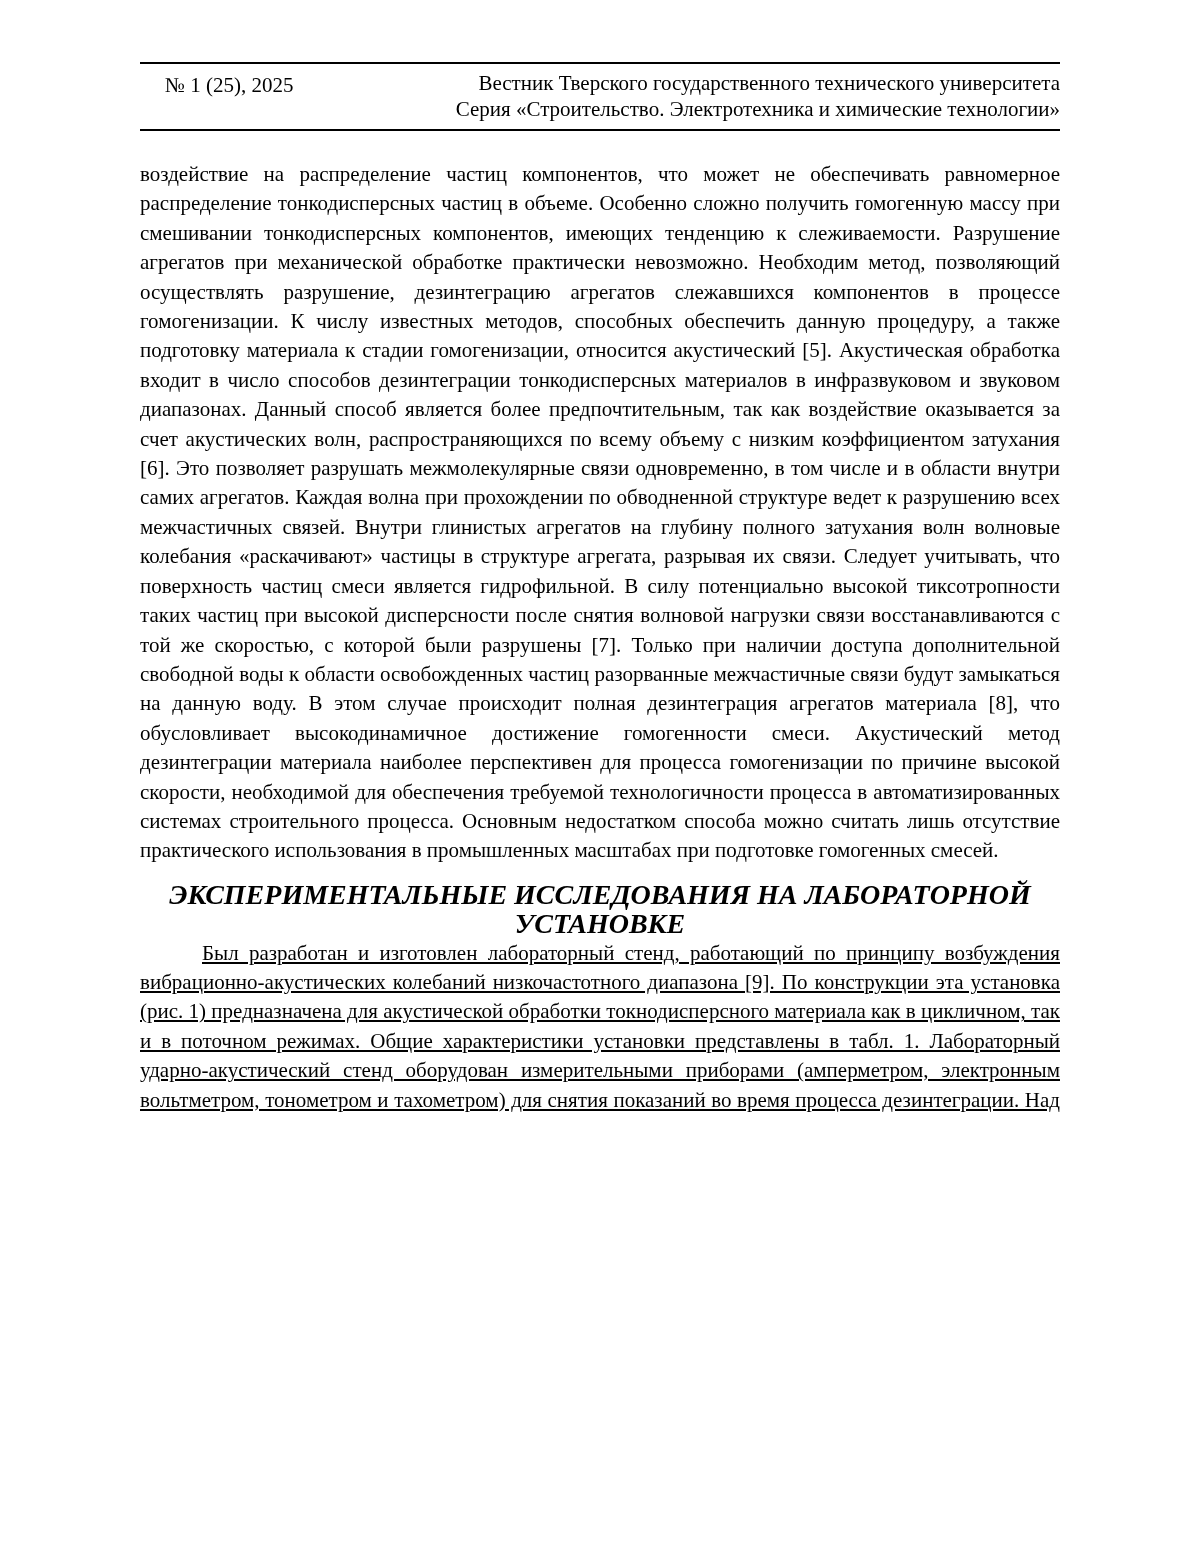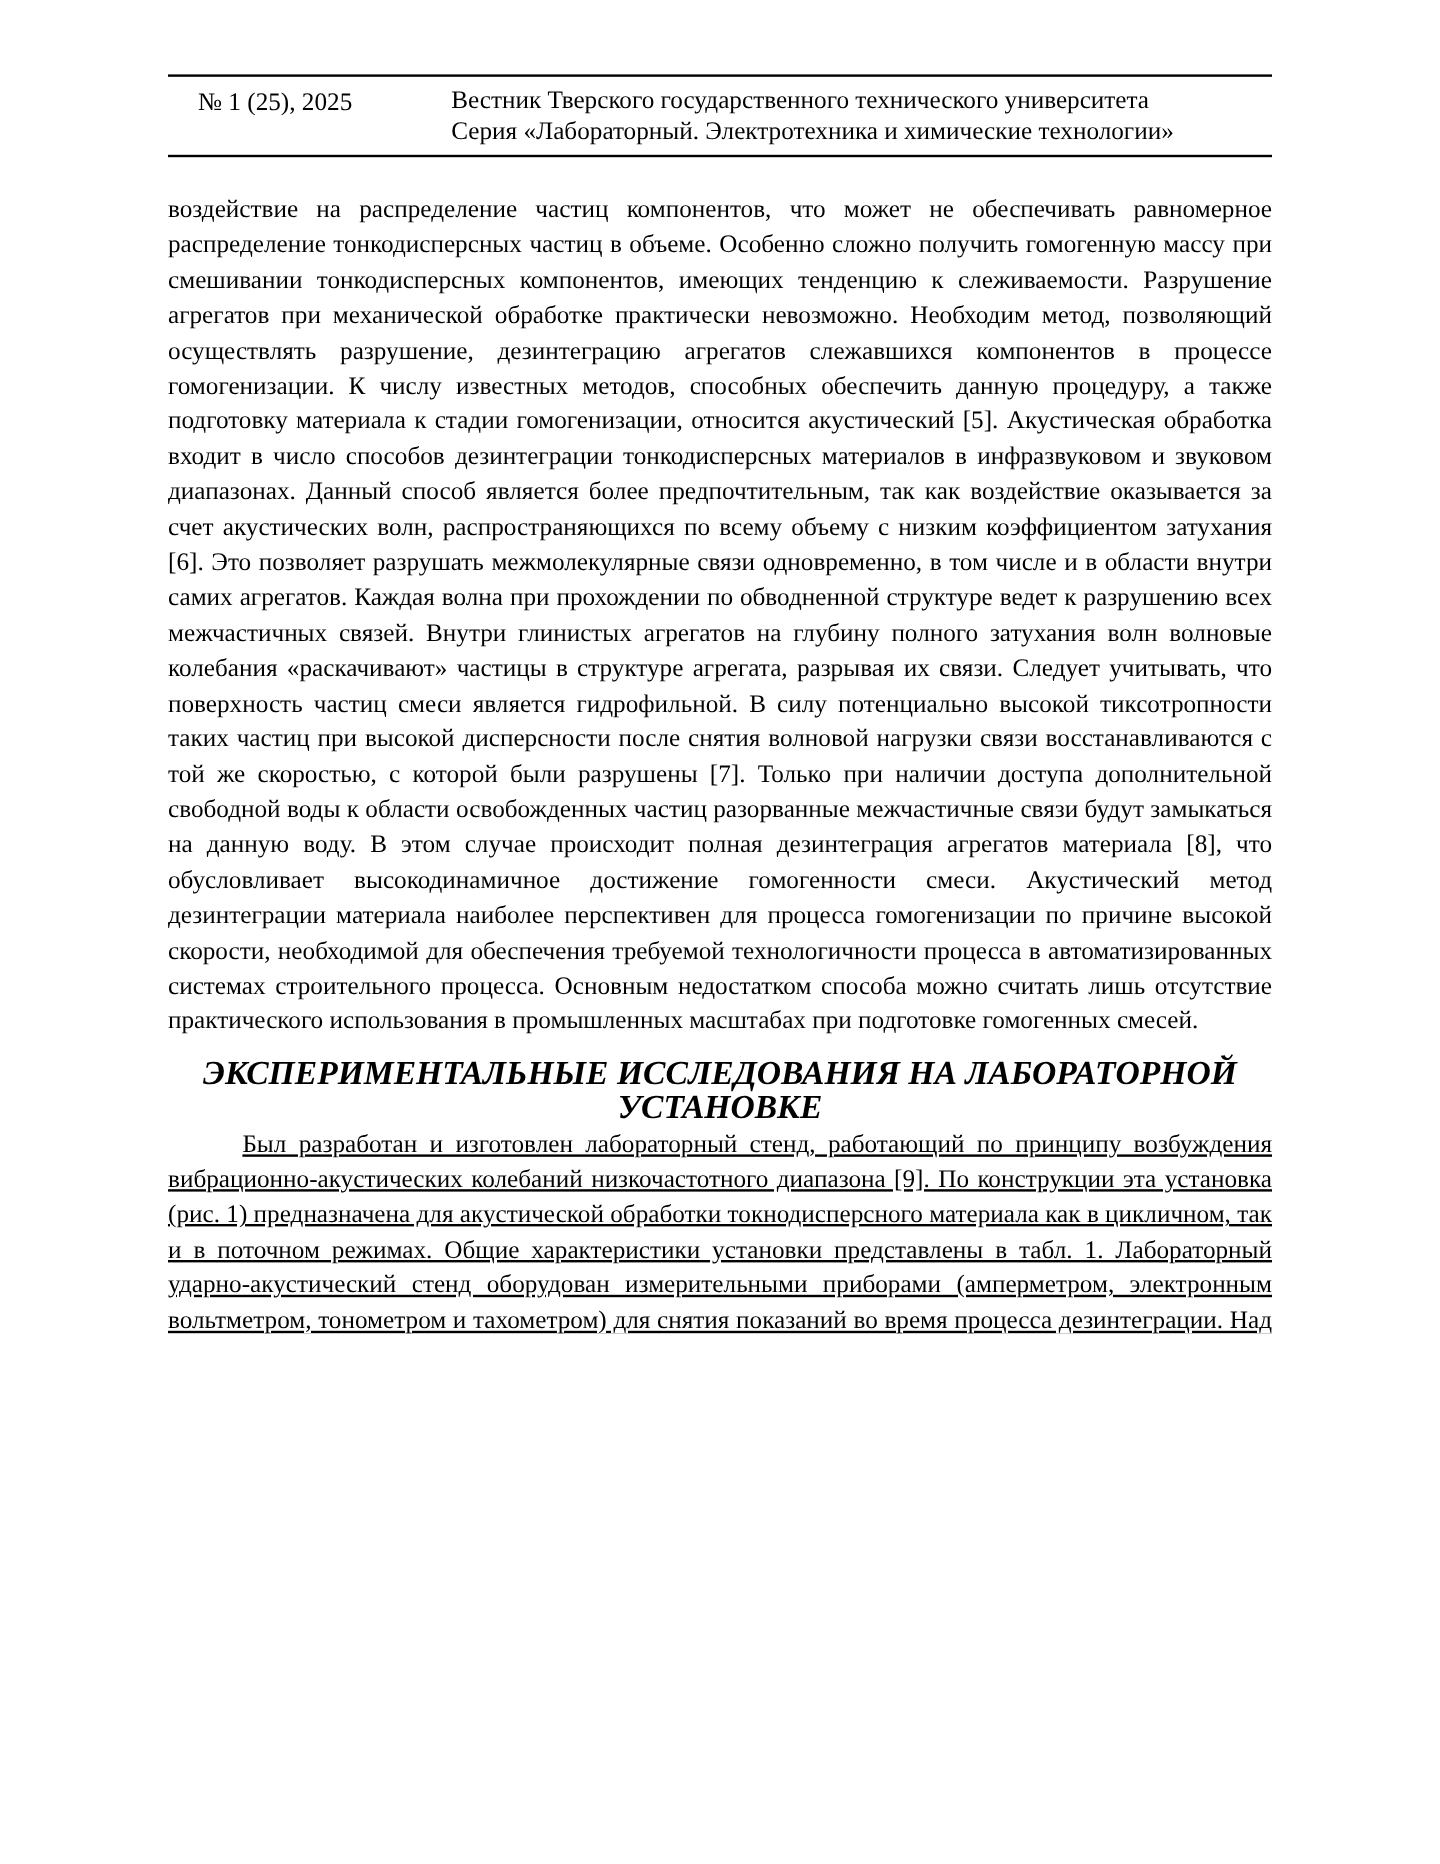--- a/index.html
+++ b/index.html
@@ -33,21 +33,21 @@
   }
   .header-issue {
     position: absolute;
     left: 25px;
     top: 9px;
     font-size: 21px;
     white-space: nowrap;
   }
   .header-titles {
     padding-left: 236px;
-    text-align: left;
+    text-align: right;
     font-size: 21px;
     line-height: 26px;
   }
   .header-titles .line {
     display: block;
   }
   
   .article {
     margin-top: 29px;
   }
@@ -83,21 +83,21 @@
 </head>
 <body>
 
 <div class="page">
   <div class="content">
 
     <div class="journal-header">
       <span class="header-issue">№ 1 (25), 2025</span>
       <div class="header-titles">
         <span class="line">Вестник Тверского государственного технического университета</span>
-        <span class="line">Серия «Лабораторный. Электротехника и химические технологии»</span>
+        <span class="line">Серия «Строительство. Электротехника и химические технологии»</span>
       </div>
     </div>
 
     <div class="article">
       <p class="para">воздействие на распределение частиц компонентов, что может не обеспечивать равномерное распределение тонкодисперсных частиц в объеме. Особенно сложно получить гомогенную массу при смешивании тонкодисперсных компонентов, имеющих тенденцию к слеживаемости. Разрушение агрегатов при механической обработке практически невозможно. Необходим метод, позволяющий осуществлять разрушение, дезинтеграцию агрегатов слежавшихся компонентов в процессе гомогенизации. К числу известных методов, способных обеспечить данную процедуру, а также подготовку материала к стадии гомогенизации, относится акустический [5]. Акустическая обработка входит в число способов дезинтеграции тонкодисперсных материалов в инфразвуковом и звуковом диапазонах. Данный способ является более предпочтительным, так как воздействие оказывается за счет акустических волн, распространяющихся по всему объему с низким коэффициентом затухания [6]. Это позволяет разрушать межмолекулярные связи одновременно, в том числе и в области внутри самих агрегатов. Каждая волна при прохождении по обводненной структуре ведет к разрушению всех межчастичных связей. Внутри глинистых агрегатов на глубину полного затухания волн волновые колебания «раскачивают» частицы в структуре агрегата, разрывая их связи. Следует учитывать, что поверхность частиц смеси является гидрофильной. В силу потенциально высокой тиксотропности таких частиц при высокой дисперсности после снятия волновой нагрузки связи восстанавливаются с той же скоростью, с которой были разрушены [7]. Только при наличии доступа дополнительной свободной воды к области освобожденных частиц разорванные межчастичные связи будут замыкаться на данную воду. В этом случае происходит полная дезинтеграция агрегатов  материала [8], что обусловливает высокодинамичное достижение гомогенности смеси. Акустический метод дезинтеграции материала наиболее перспективен для процесса гомогенизации по причине высокой скорости, необходимой для обеспечения требуемой технологичности процесса в автоматизированных системах строительного процесса. Основным недостатком способа можно считать лишь отсутствие практического использования в промышленных масштабах при подготовке гомогенных смесей.</p>
 
       <h2 class="section-heading">ЭКСПЕРИМЕНТАЛЬНЫЕ ИССЛЕДОВАНИЯ НА ЛАБОРАТОРНОЙ УСТАНОВКЕ</h2>
 
       <p class="para indented">Был разработан и изготовлен лабораторный стенд, работающий по принципу возбуждения вибрационно-акустических колебаний низкочастотного диапазона [9]. По конструкции эта установка (рис. 1) предназначена для акустической обработки токнодисперсного материала как в цикличном, так и в поточном режимах. Общие характеристики установки представлены в табл. 1. Лабораторный ударно-акустический стенд оборудован измерительными приборами (амперметром, электронным вольтметром, тонометром и тахометром) для снятия показаний во время процесса дезинтеграции. Над источником вибрационно-акустических колебаний установлена рабочая камера с эластичным дном для герметичной изоляции области обработки от механического источника и для передачи вибрационных и акустических импульсов в область рабочей камеры. Рабочая камера оборудована местом для загрузки материала, в противоположном конце – разгрузочным люком. Для работы в поточном режиме область выгрузки материала оборудована сифонной подачей пульпы с направляющим лотком, выводящим материал за пределы установки.</p>
     </div>

